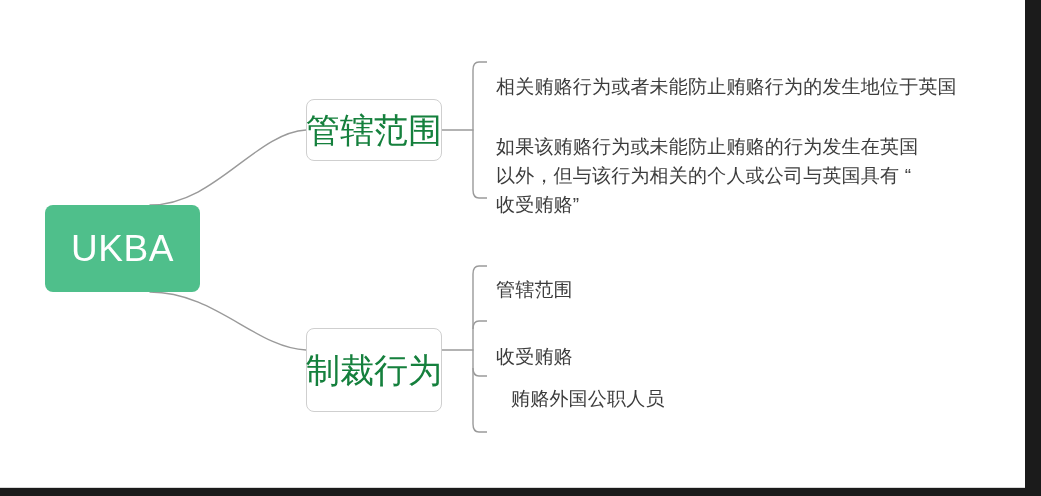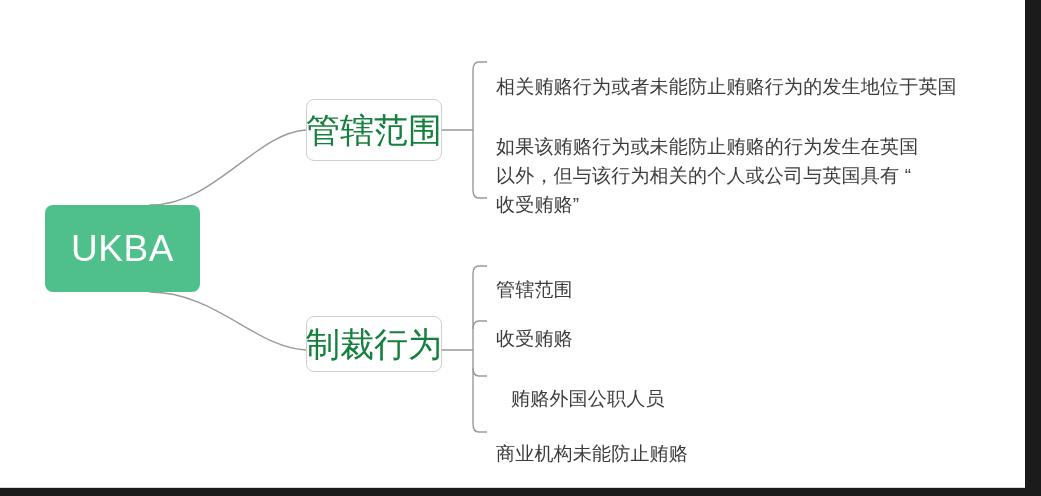--- a/index.html
+++ b/index.html
@@ -97,23 +97,23 @@
     white-space: nowrap;
   }
   #branch-node-0 {
     left: 306px;
     top: 99px;
     width: 136px;
     height: 62px;
   }
   #branch-node-1 {
     left: 306px;
-    top: 316px;
+    top: 328px;
     width: 136px;
-    height: 56px;
+    height: 84px;
   }
 
   
   .leaf-text {
     position: absolute;
     color: #3c3c3c;
     font-size: 19px;
     line-height: 29px;
     white-space: pre-line;
     letter-spacing: 0.2px;
@@ -156,23 +156,22 @@
   </div>
 
   <div class="leaf-text" style="left:496px; top:52px; width:510px;">相关贿赂行为或者未能防止贿赂行为的发生地位于英国</div>
 
   <div class="leaf-text" style="left:496px; top:112px; width:510px;">如果该贿赂行为或未能防止贿赂的行为发生在英国
 以外，但与该行为相关的个人或公司与英国具有 “
 收受贿赂”</div>
 
   <div class="leaf-text" style="left:496px; top:255px; width:420px;">管辖范围</div>
 
-  <div class="leaf-text" style="left:496px; top:304px; width:420px;">收受贿赂</div>
+  <div class="leaf-text" style="left:496px; top:322px; width:420px;">收受贿赂</div>
 
   <div class="leaf-text" style="left:511px; top:364px; width:420px;">贿赂外国公职人员</div>
 
-  <div class="leaf-text" style="left:496px; top:419px; width:420px;">商业机构未能防止贿赂</div>
 
   <div id="page-edge-bottom-inner"></div>
   <div id="page-edge-right"></div>
   <div id="page-edge-bottom"></div>
 
 </div>
 
 </body></html>

